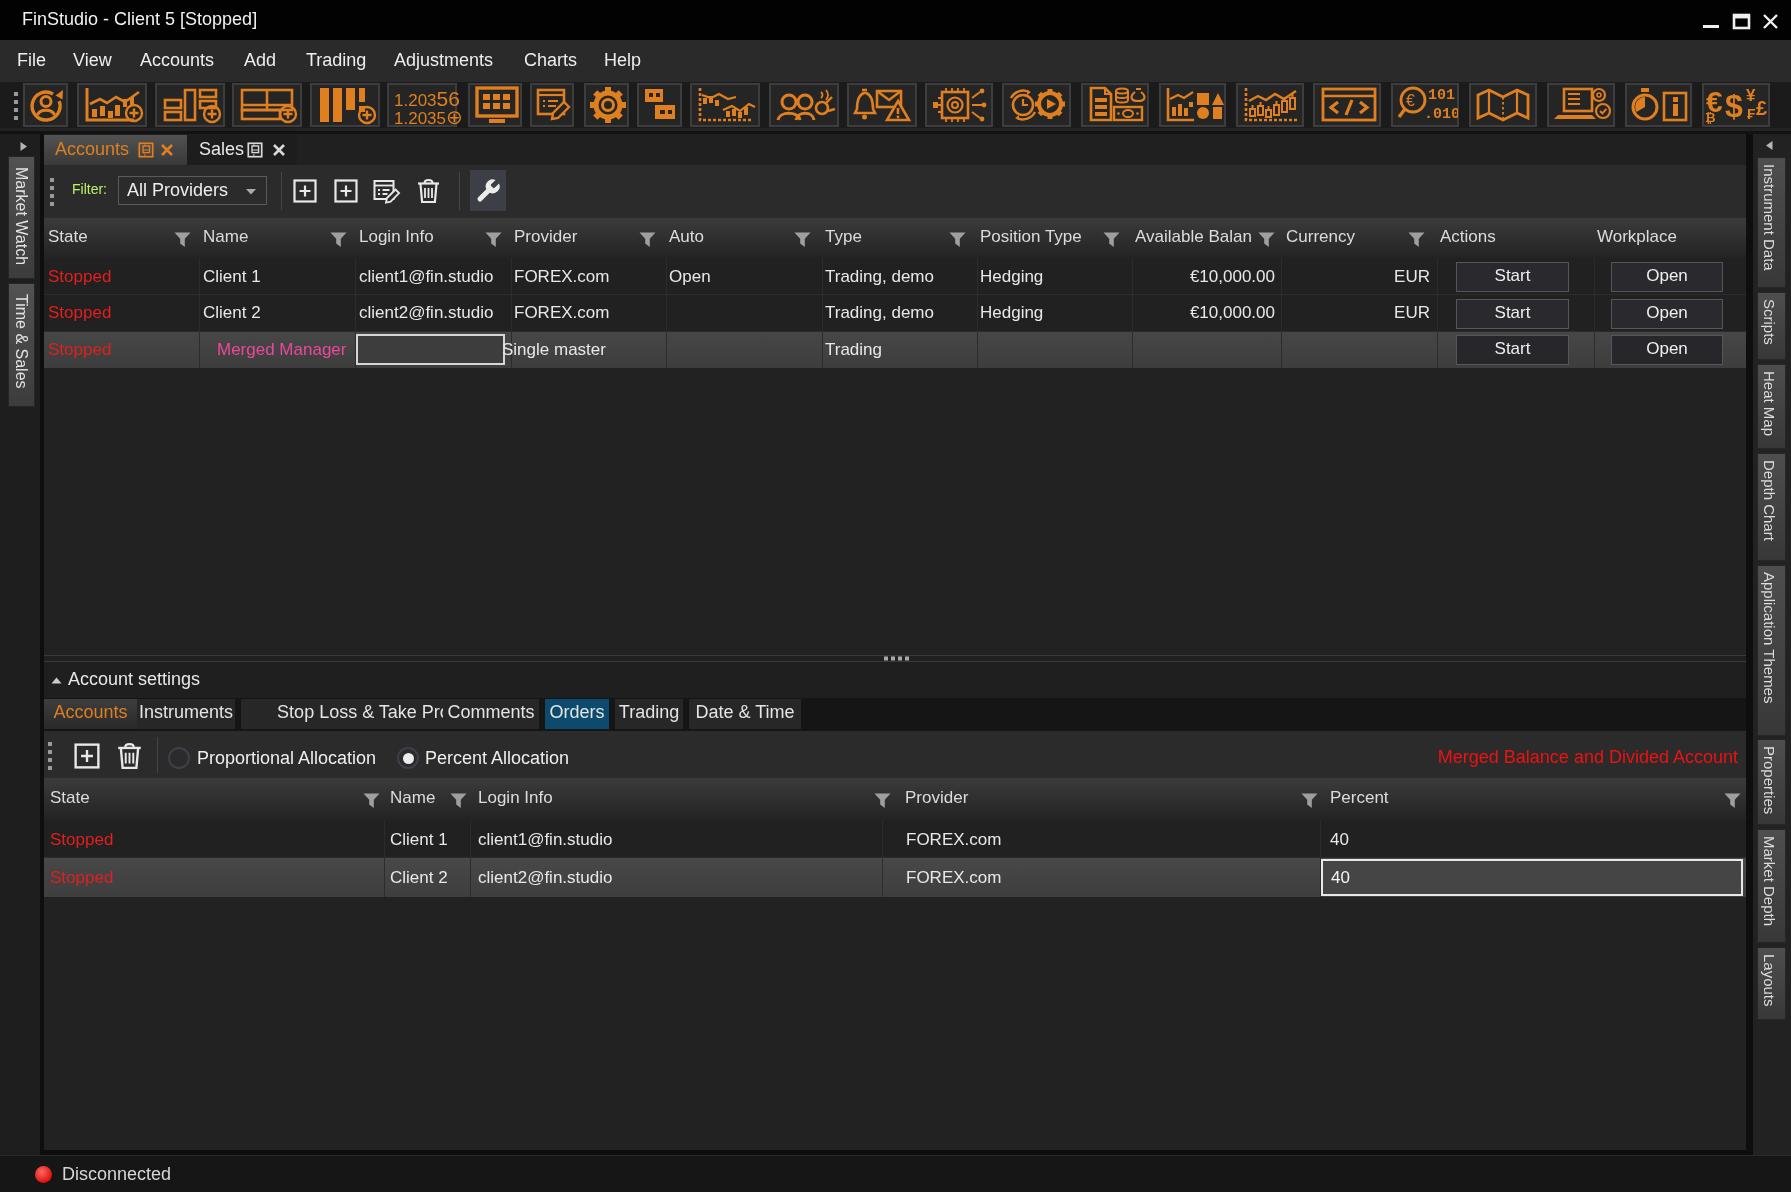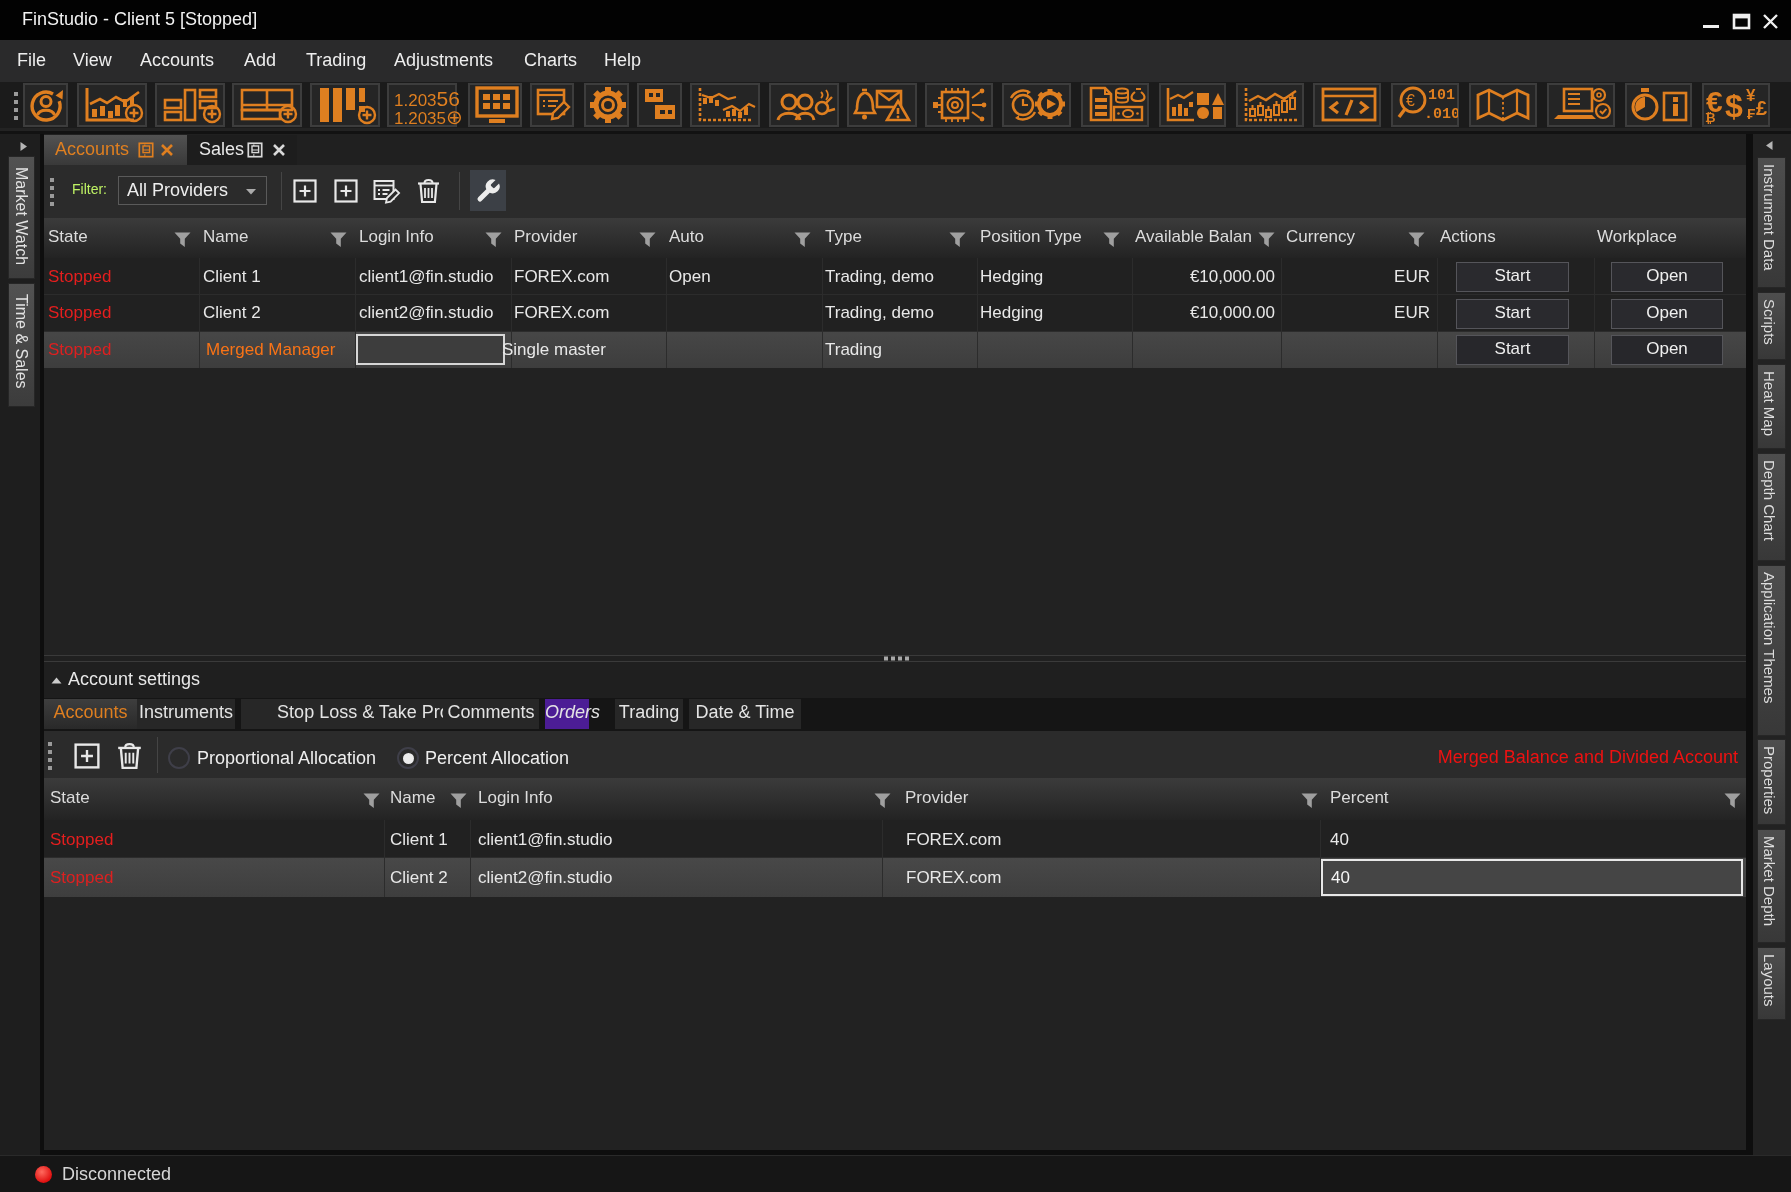--- a/index.html
+++ b/index.html
@@ -482,21 +482,21 @@
 <div class="t" style="right:361px;top:267px;font-size:17px;color:#e8e8e8;">EUR</div>
 <div class="t" style="left:48px;top:303px;font-size:17px;color:#e51e1e;">Stopped</div>
 <div class="t" style="left:203px;top:303px;font-size:17px;color:#e8e8e8;">Client 2</div>
 <div class="t" style="left:359px;top:303px;font-size:17px;color:#e8e8e8;">client2@fin.studio</div>
 <div class="t" style="left:514px;top:303px;font-size:17px;color:#e8e8e8;">FOREX.com</div>
 <div class="t" style="left:825px;top:303px;font-size:17px;color:#e8e8e8;">Trading, demo</div>
 <div class="t" style="left:980px;top:303px;font-size:17px;color:#e8e8e8;">Hedging</div>
 <div class="t" style="right:516px;top:303px;font-size:17px;color:#e8e8e8;">€10,000.00</div>
 <div class="t" style="right:361px;top:303px;font-size:17px;color:#e8e8e8;">EUR</div>
 <div class="t" style="left:48px;top:340px;font-size:17px;color:#dd2020;">Stopped</div>
-<div class="t" style="left:206px;top:340px;font-size:17px;color:#f97316;">Merged Manager</div>
+<div class="t" style="left:217px;top:340px;font-size:17px;color:#ec4899;">Merged Manager</div>
 <div class="abs" style="left:356px;top:334px;width:149px;height:31px;background:#3d3d3d;border:2px solid #d6d6d6;box-sizing:border-box;"></div>
 <div class="t" style="left:502px;top:340px;font-size:17px;color:#e8e8e8;">Single master</div>
 <div class="t" style="left:825px;top:340px;font-size:17px;color:#e8e8e8;">Trading</div>
 <div class="abs" style="left:1456px;top:262px;width:113px;height:30px;background:#2a2a2e;border:1px solid #55555a;box-sizing:border-box;text-align:center;">
     <div style="font-size:17px;color:#efefef;margin-top:3px;">Start</div>
   </div>
 <div class="abs" style="left:1611px;top:262px;width:112px;height:30px;background:#2a2a2e;border:1px solid #55555a;box-sizing:border-box;text-align:center;">
     <div style="font-size:17px;color:#efefef;margin-top:3px;">Open</div>
   </div>
 <div class="abs" style="left:1456px;top:299px;width:113px;height:30px;background:#2a2a2e;border:1px solid #55555a;box-sizing:border-box;text-align:center;">
@@ -531,21 +531,21 @@
   </div>
 <div class="abs" style="left:137px;top:699px;width:98px;height:30px;background:#272727;text-align:center;">
     <div style="font-size:18px;color:#e4e4e4;margin-top:3px;white-space:nowrap;">Instruments</div>
   </div>
 <div class="abs" style="left:241px;top:699px;width:191px;height:30px;background:#272727;text-align:center;padding-left:34px;">
     <div style="font-size:18px;color:#e4e4e4;margin-top:3px;white-space:nowrap;">Stop Loss &amp; Take Profit</div>
   </div>
 <div class="abs" style="left:443px;top:699px;width:96px;height:30px;background:#272727;text-align:center;">
     <div style="font-size:18px;color:#e4e4e4;margin-top:3px;white-space:nowrap;">Comments</div>
   </div>
-<div class="abs" style="left:545px;top:699px;width:44px;height:30px;background:#4c1d95;text-align:center;font-style:italic;">
+<div class="abs" style="left:545px;top:699px;width:64px;height:30px;background:#0c4a6e;text-align:center;">
     <div style="font-size:18px;color:#e4e4e4;margin-top:3px;white-space:nowrap;">Orders</div>
   </div>
 <div class="abs" style="left:615px;top:699px;width:68px;height:30px;background:#272727;text-align:center;">
     <div style="font-size:18px;color:#e4e4e4;margin-top:3px;white-space:nowrap;">Trading</div>
   </div>
 <div class="abs" style="left:689px;top:699px;width:112px;height:30px;background:#272727;text-align:center;">
     <div style="font-size:18px;color:#e4e4e4;margin-top:3px;white-space:nowrap;">Date &amp; Time</div>
   </div>
 <div class="abs" style="left:44px;top:731px;width:1702px;height:47px;background:#2b2b2b;"></div>
 <svg class="abs" style="left:46px;top:740px" width="8" height="32" viewBox="0 0 8 32">

